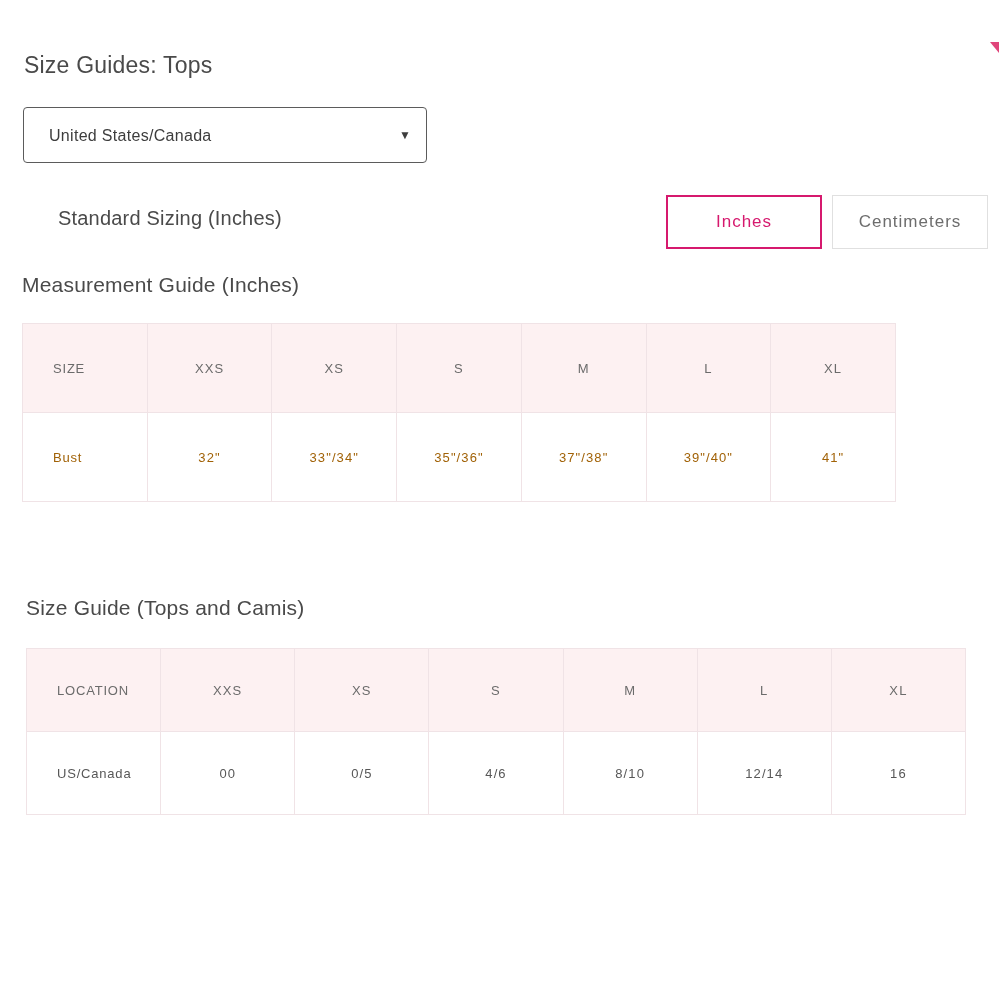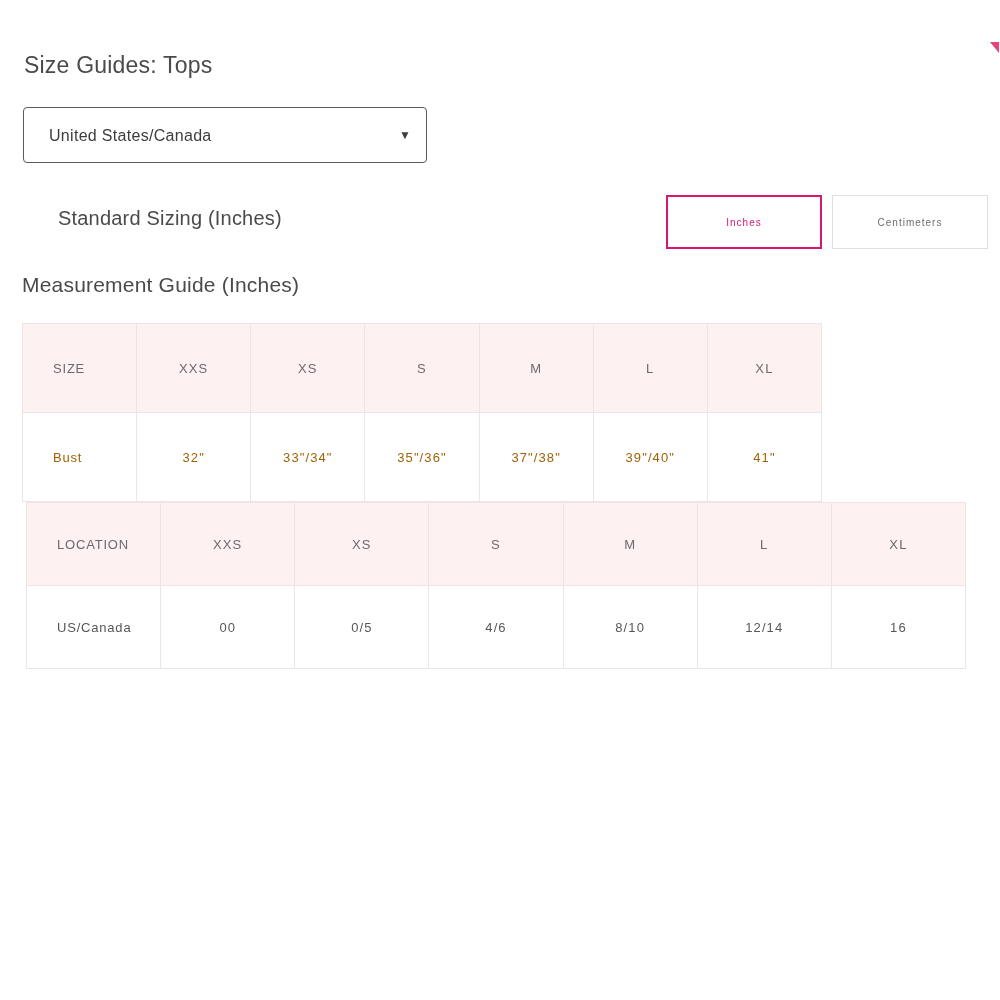--- a/index.html
+++ b/index.html
@@ -79,21 +79,21 @@
     display: flex;
   }
   .unit-btn {
     width: 156px;
     height: 54px;
     box-sizing: border-box;
     background: #ffffff;
     display: flex;
     align-items: center;
     justify-content: center;
-    font-size: 10px;
+    font-size: 17px;
     letter-spacing: 1px;
     cursor: pointer;
     border: 1px solid #e0e0e0;
     color: #6d6d6d;
   }
   .unit-btn.active {
     border: 2px solid #d6196e;
     color: #d6196e;
   }
   .unit-btn + .unit-btn {
@@ -102,21 +102,21 @@
   .sub-heading {
     font-size: 21px;
     font-weight: 400;
     color: #4a4a4a;
     margin: 24px 0 26px 22px;
     letter-spacing: 0.2px;
   }
   table.size-table {
     border-collapse: collapse;
     margin-left: 22px;
-    width: 800px;
+    width: 874px;
     table-layout: fixed;
   }
   table.size-table td, table.size-table th {
     border: 1px solid #f0e3e6;
     font-weight: 400;
     font-size: 13px;
     letter-spacing: 1.1px;
     color: #a16207;
     text-align: center;
     height: 88px;
@@ -230,20 +230,21 @@
         <td>32"</td>
         <td>33"/34"</td>
         <td>35"/36"</td>
         <td>37"/38"</td>
         <td>39"/40"</td>
         <td>41"</td>
       </tr>
     </tbody>
   </table>
 
+  <h2 class="big-heading">Size Guide (Tops and Camis)</h2>
 
   <table class="guide-table">
     <thead>
       <tr>
         <th class="label-col">LOCATION</th>
         <th>XXS</th>
         <th>XS</th>
         <th>S</th>
         <th>M</th>
         <th>L</th>

